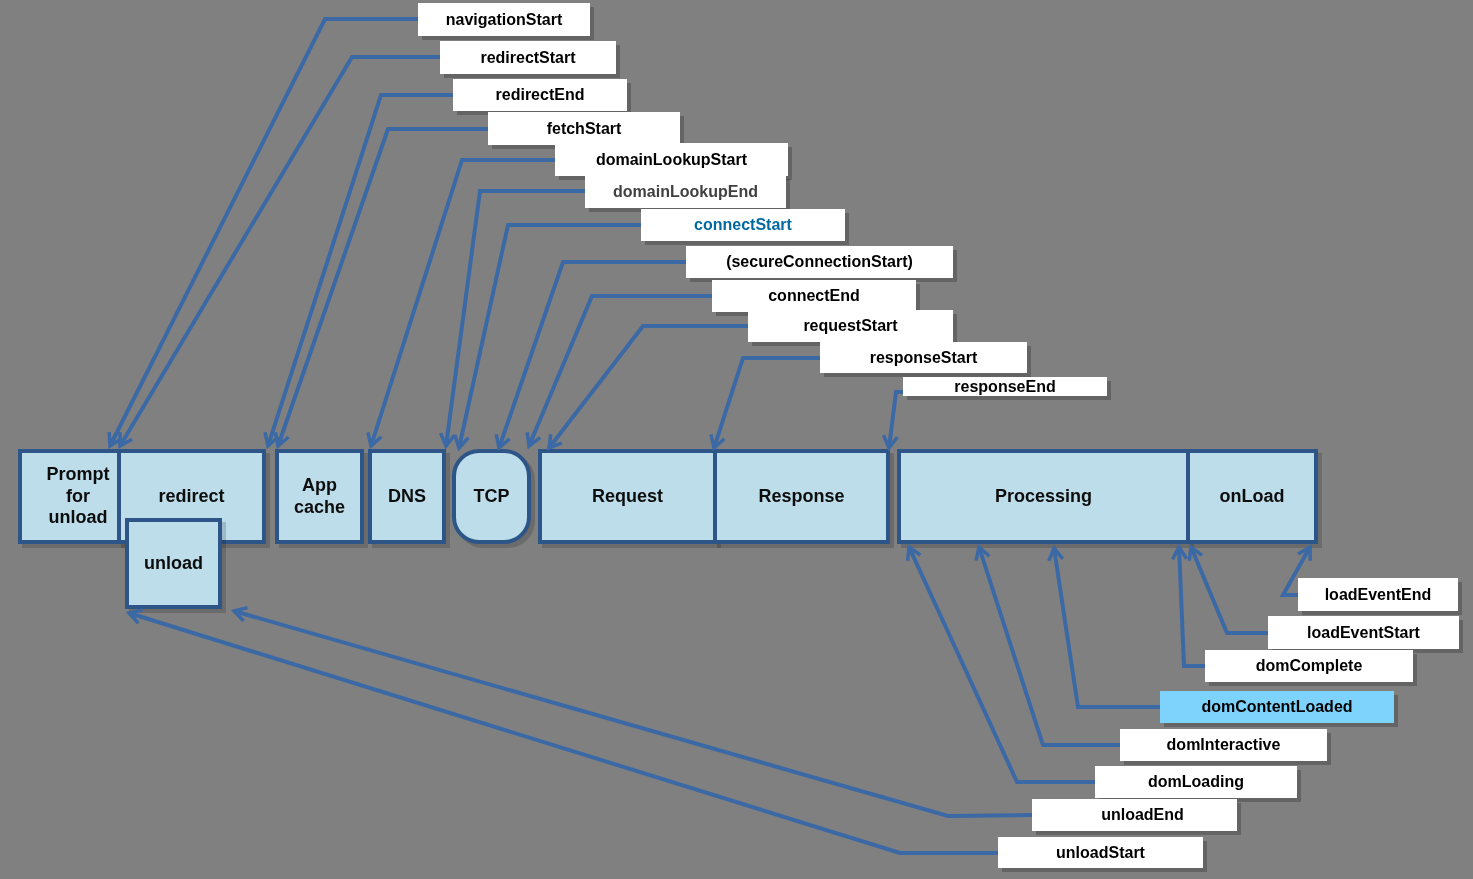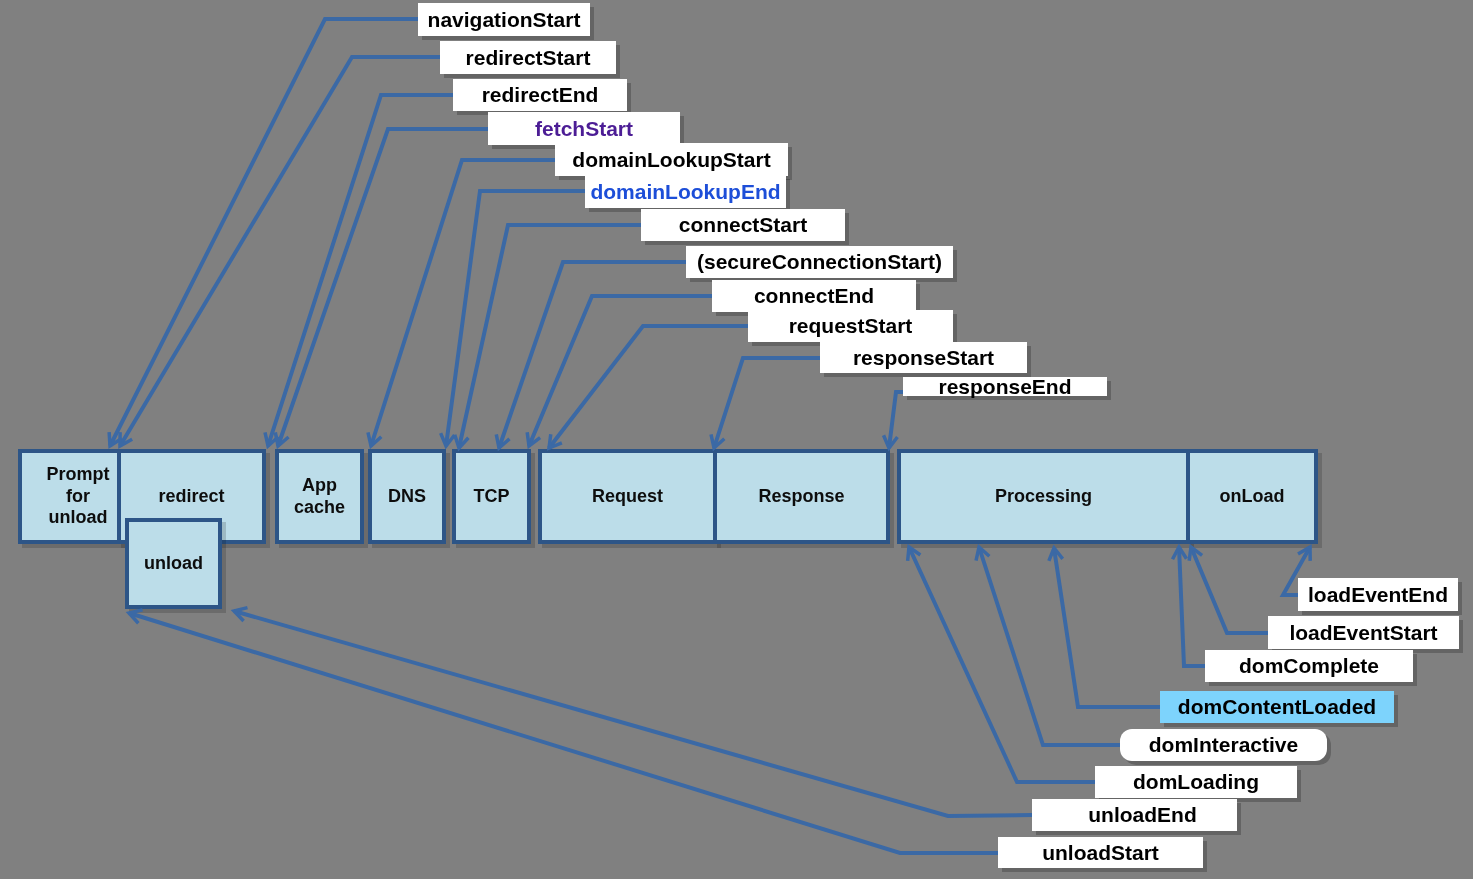--- a/index.html
+++ b/index.html
@@ -19,21 +19,21 @@
     box-sizing:border-box;
     display:flex;flex-direction:column;align-items:center;justify-content:center;
     font-weight:bold;font-size:18px;line-height:1.2;color:#0d0d0d;text-align:center;
     box-shadow:4px 4px 0 rgba(0,0,0,0.16);
   }
   .event-label{
     position:absolute;
     background:#ffffff;
     box-sizing:border-box;
     display:flex;align-items:center;justify-content:center;
-    font-weight:bold;font-size:21px;color:#000;white-space:nowrap;
+    font-weight:bold;font-size:16px;color:#000;white-space:nowrap;
     box-shadow:4px 4px 0 rgba(0,0,0,0.22);
   }
   .event-label.underline span{text-decoration-thickness:2px;text-underline-offset:3px;}
 </style>
 </head>
 <body>
 
 <div id="stage">
   <div id="phases">
       <div class="phase" style="left: 18px; top: 449px; width: 120px; height: 95px; background: rgb(188, 221, 233); border-color: rgb(45, 85, 135);">
@@ -44,21 +44,21 @@
       <div class="phase" style="left: 117px; top: 449px; width: 149px; height: 95px; background: rgb(188, 221, 233); border-color: rgb(45, 85, 135);">
         <div>redirect</div>
       </div>
       <div class="phase" style="left: 275px; top: 449px; width: 89px; height: 95px; background: rgb(188, 221, 233); border-color: rgb(45, 85, 135);">
         <div>App</div>
         <div>cache</div>
       </div>
       <div class="phase" style="left: 368px; top: 449px; width: 78px; height: 95px; background: rgb(188, 221, 233); border-color: rgb(45, 85, 135);">
         <div>DNS</div>
       </div>
-      <div class="phase" style="left: 452px; top: 449px; width: 79px; height: 95px; background: rgb(188, 221, 233); border-color: rgb(45, 85, 135);">
+      <div class="phase" style="left: 452px; top: 449px; width: 79px; height: 95px; background: rgb(188, 221, 233); border-color: rgb(45, 85, 135); border-radius: 27px;">
         <div>TCP</div>
       </div>
       <div class="phase" style="left: 538px; top: 449px; width: 179px; height: 95px; background: rgb(188, 221, 233); border-color: rgb(45, 85, 135);">
         <div>Request</div>
       </div>
       <div class="phase" style="left: 713px; top: 449px; width: 177px; height: 95px; background: rgb(188, 221, 233); border-color: rgb(45, 85, 135);">
         <div>Response</div>
       </div>
       <div class="phase" style="left: 897px; top: 449px; width: 293px; height: 95px; background: rgb(188, 221, 233); border-color: rgb(45, 85, 135);">
         <div>Processing</div>
@@ -100,30 +100,30 @@
   <div id="event-labels">
       <div class="event-label" style="left: 418px; top: 3px; width: 172px; height: 33px; background: rgb(255, 255, 255); color: rgb(0, 0, 0);">
         <span>navigationStart</span>
       </div>
       <div class="event-label underline" style="left: 440px; top: 41px; width: 176px; height: 33px; background: rgb(255, 255, 255); color: rgb(0, 0, 0);">
         <span>redirectStart</span>
       </div>
       <div class="event-label underline" style="left: 453px; top: 79px; width: 174px; height: 32px; background: rgb(255, 255, 255); color: rgb(0, 0, 0);">
         <span>redirectEnd</span>
       </div>
-      <div class="event-label" style="left: 488px; top: 112px; width: 192px; height: 33px; background: rgb(255, 255, 255); color: #4c1d95;">
+      <div class="event-label" style="left: 488px; top: 112px; width: 192px; height: 33px; background: rgb(255, 255, 255); color: #000000;">
         <span>fetchStart</span>
       </div>
       <div class="event-label" style="left: 555px; top: 143px; width: 233px; height: 33px; background: rgb(255, 255, 255); color: rgb(0, 0, 0);">
         <span>domainLookupStart</span>
       </div>
-      <div class="event-label" style="left: 585px; top: 175px; width: 201px; height: 33px; background: rgb(255, 255, 255); color: #1d4ed8;">
+      <div class="event-label" style="left: 585px; top: 175px; width: 201px; height: 33px; background: rgb(255, 255, 255); color: #404040;">
         <span>domainLookupEnd</span>
       </div>
-      <div class="event-label" style="left: 641px; top: 209px; width: 204px; height: 32px; background: rgb(255, 255, 255); color: #000000; text-align: right;">
+      <div class="event-label" style="left: 641px; top: 209px; width: 204px; height: 32px; background: rgb(255, 255, 255); color: #0369a1; text-align: right;">
         <span>connectStart</span>
       </div>
       <div class="event-label" style="left: 686px; top: 246px; width: 267px; height: 32px; background: rgb(255, 255, 255); color: rgb(0, 0, 0);">
         <span>(secureConnectionStart)</span>
       </div>
       <div class="event-label" style="left: 712px; top: 280px; width: 204px; height: 32px; background: rgb(255, 255, 255); color: rgb(0, 0, 0);">
         <span>connectEnd</span>
       </div>
       <div class="event-label" style="left: 748px; top: 310px; width: 205px; height: 32px; background: rgb(255, 255, 255); color: rgb(0, 0, 0);">
         <span>requestStart</span>
@@ -139,21 +139,21 @@
       </div>
       <div class="event-label" style="left: 1268px; top: 616px; width: 191px; height: 33px; background: rgb(255, 255, 255); color: rgb(0, 0, 0);">
         <span>loadEventStart</span>
       </div>
       <div class="event-label" style="left: 1205px; top: 650px; width: 208px; height: 32px; background: rgb(255, 255, 255); color: rgb(0, 0, 0);">
         <span>domComplete</span>
       </div>
       <div class="event-label" style="left: 1160px; top: 691px; width: 234px; height: 32px; background: #7dd3fc; color: rgb(0, 0, 0);">
         <span>domContentLoaded</span>
       </div>
-      <div class="event-label" style="left: 1120px; top: 729px; width: 207px; height: 32px; background: rgb(255, 255, 255); color: rgb(0, 0, 0); border-radius: 12px;">
+      <div class="event-label" style="left: 1120px; top: 729px; width: 207px; height: 32px; background: rgb(255, 255, 255); color: rgb(0, 0, 0);">
         <span>domInteractive</span>
       </div>
       <div class="event-label" style="left: 1095px; top: 766px; width: 202px; height: 32px; background: rgb(255, 255, 255); color: rgb(0, 0, 0);">
         <span>domLoading</span>
       </div>
       <div class="event-label underline" style="left: 1032px; top: 799px; width: 205px; height: 32px; background: rgb(255, 255, 255); color: rgb(0, 0, 0); padding-left: 16px;">
         <span>unloadEnd</span>
       </div>
       <div class="event-label underline" style="left: 998px; top: 837px; width: 205px; height: 31px; background: rgb(255, 255, 255); color: rgb(0, 0, 0);">
         <span>unloadStart</span>

